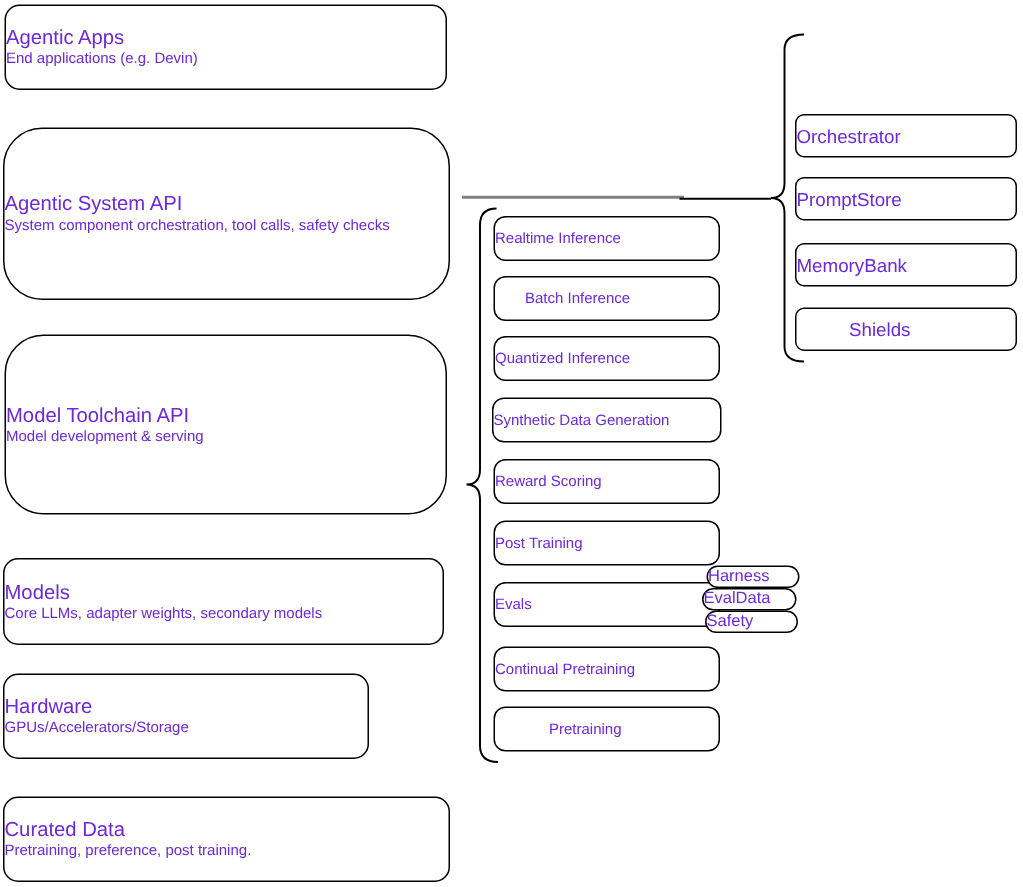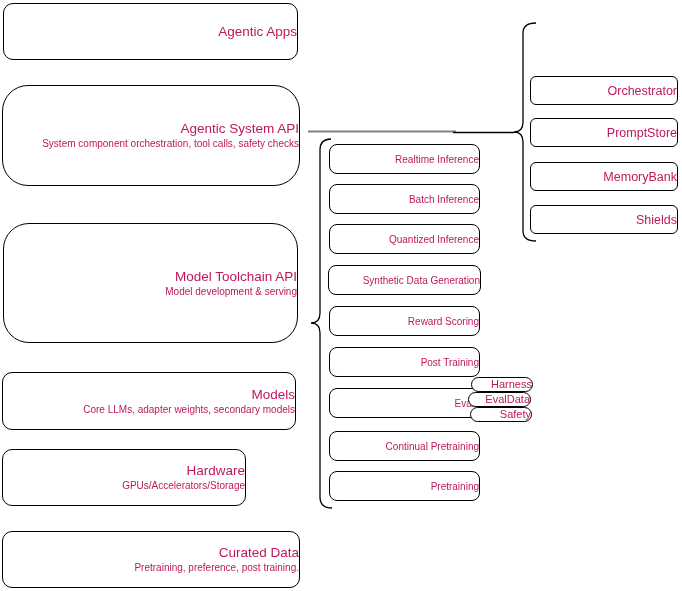--- a/index.html
+++ b/index.html
@@ -15,24 +15,24 @@
     background: #ffffff;
     overflow: hidden;
   }
   .node {
     position: absolute;
     box-sizing: border-box;
     background: #ffffff;
     border: 1.3px solid #000000;
     display: flex;
     flex-direction: column;
-    align-items: flex-end;
+    align-items: flex-start;
     justify-content: center;
     text-align: center;
-    color: #be185d;
+    color: #6d28d9;
   }
   .stack-box { border-radius: 10px; }
   .stack-box.big { border-radius: 26px; }
   .stack-title {
     font-size: 13.5px;
     line-height: 17px;
     white-space: nowrap;
   }
   .stack-subtitle {
     font-size: 10px;
@@ -78,23 +78,24 @@
     <line x1="308" y1="131.5" x2="456" y2="131.5" stroke="#808080" stroke-width="2"></line>
     <line x1="453" y1="132.5" x2="514" y2="132.5" stroke="#000000" stroke-width="1.3"></line>
 
     <path d="M 331 139 Q 320 139 320 150 L 320 313 Q 320 323 311 323 Q 320 323 320 333 L 320 497 Q 320 508 332 508" fill="none" stroke="#000000" stroke-width="1.3"></path>
 
     <path d="M 536 23 Q 523 23 523 33 L 523 122 Q 523 132 514 132 Q 523 132 523 142 L 523 231 Q 523 241 536 241" fill="none" stroke="#000000" stroke-width="1.3"></path>
   </svg>
 
   <div class="node stack-box" style="left:3px; top:3px; width:295px; height:57px;">
     <div class="stack-title">Agentic Apps</div>
+    <div class="stack-subtitle">End applications (e.g. Devin)</div>
   </div>
 
-  <div class="node stack-box big" style="left:2px; top:85px; width:298px; height:101px;">
+  <div class="node stack-box big" style="left:2px; top:85px; width:298px; height:115px;">
     <div class="stack-title">Agentic System API</div>
     <div class="stack-subtitle">System component orchestration, tool calls, safety checks</div>
   </div>
 
   <div class="node stack-box big" style="left:3px; top:223px; width:295px; height:120px;">
     <div class="stack-title">Model Toolchain API</div>
     <div class="stack-subtitle">Model development &amp; serving</div>
   </div>
 
   <div class="node stack-box" style="left:2px; top:372px; width:294px; height:58px;">

